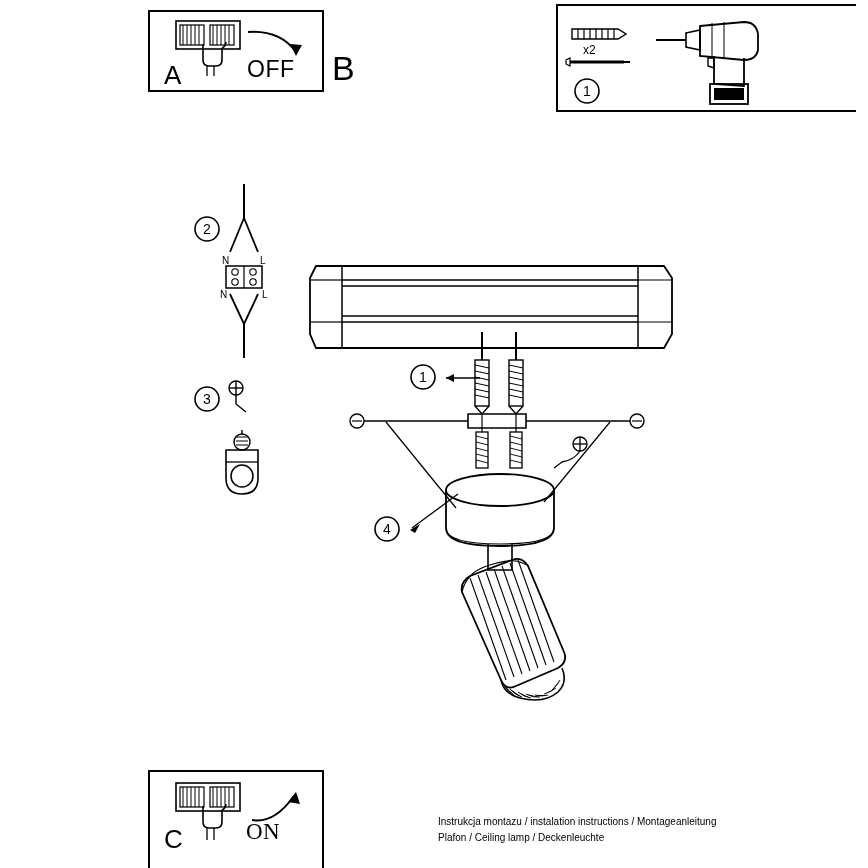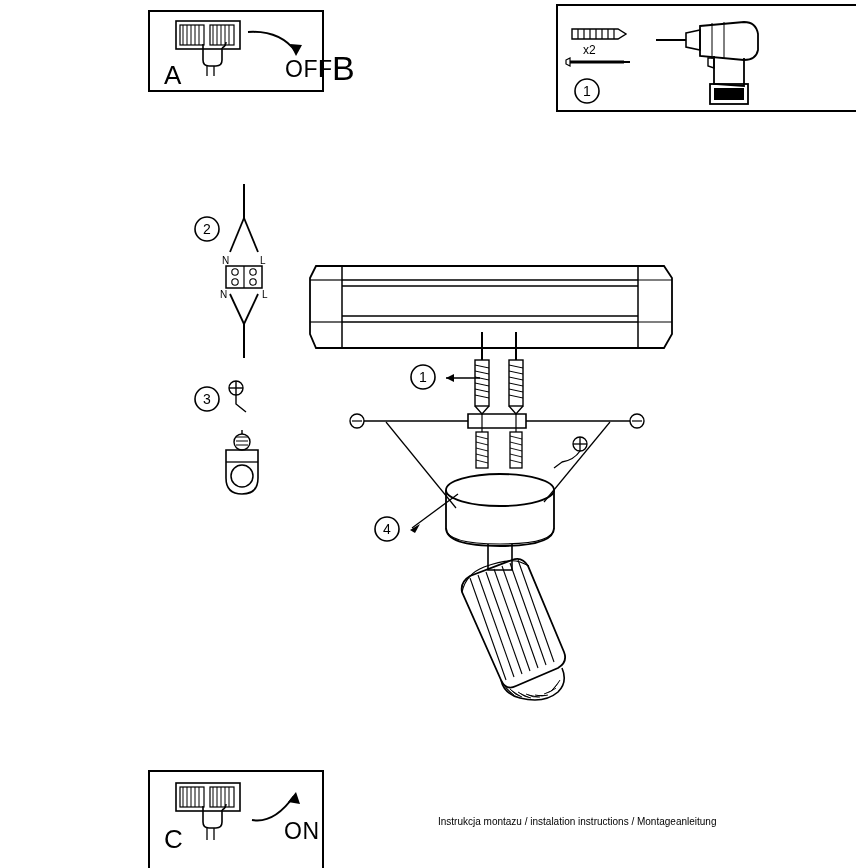--- a/index.html
+++ b/index.html
@@ -30,21 +30,20 @@
     font-weight: 400;
   }
   .big-letter {
     font-size: 34px;
     font-weight: 400;
   }
   .onoff {
     font-size: 23px;
     font-weight: 400;
     letter-spacing: 0.5px;
-    margin-left: 38px;
   }
   .footer-text {
     font-size: 10px;
     line-height: 1.55;
     color: #000;
     white-space: pre-line;
   }
   .box {
     border: 2px solid #000;
     box-sizing: border-box;
@@ -381,21 +380,21 @@
         <path d="M140 228 Q147 226 152 222"></path>
         <path d="M147 225 Q153 220 156 214"></path>
       </g>
     </svg>
   </div>
 
   <div class="abs box" style="left:148px; top:770px; width:176px; height:98px; border-bottom:none;"></div>
 
   <div class="abs label step-letter" style="left:164px; top:826px;">C</div>
 
-  <div class="abs label onoff" style="left:246px; top:820px;">ON</div>
+  <div class="abs label onoff" style="left:246px; top:820px;font-family:Liberation Serif, serif;">ON</div>
 
   <div class="abs" style="left:170px; top:778px;">
     <svg width="100" height="70" viewBox="0 0 100 70">
       <rect class="ln" x="6" y="5" width="64" height="28" stroke-width="1.6" fill="#fff"></rect>
       <rect class="ln" x="10" y="9" width="24" height="20" stroke-width="1.2" fill="#fff"></rect>
       <rect class="ln" x="40" y="9" width="24" height="20" stroke-width="1.2" fill="#fff"></rect>
       <g stroke="#000" stroke-width="1">
         <line x1="13" y1="9" x2="13" y2="29"></line>
           <line x1="17" y1="9" x2="17" y2="29"></line>
         <line x1="21" y1="9" x2="21" y2="29"></line>
@@ -416,15 +415,16 @@
 
   <div class="abs" style="left:244px; top:790px;">
     <svg width="64" height="36" viewBox="0 0 64 36">
       <path class="ln" d="M8 30 Q30 34 50 6" stroke-width="2"></path>
       <path d="M52 2 L56 14 L44 12 Z" fill="#000"></path>
     </svg>
   </div>
 
   <div class="abs" style="left:438px; top:814px; width:400px;">
     <div class="label footer-text">Instrukcja montazu / instalation instructions / Montageanleitung</div>
+    <div class="label footer-text">Plafon / Ceiling lamp / Deckenleuchte</div>
   </div>
 
 </div>
 
 </body></html>

